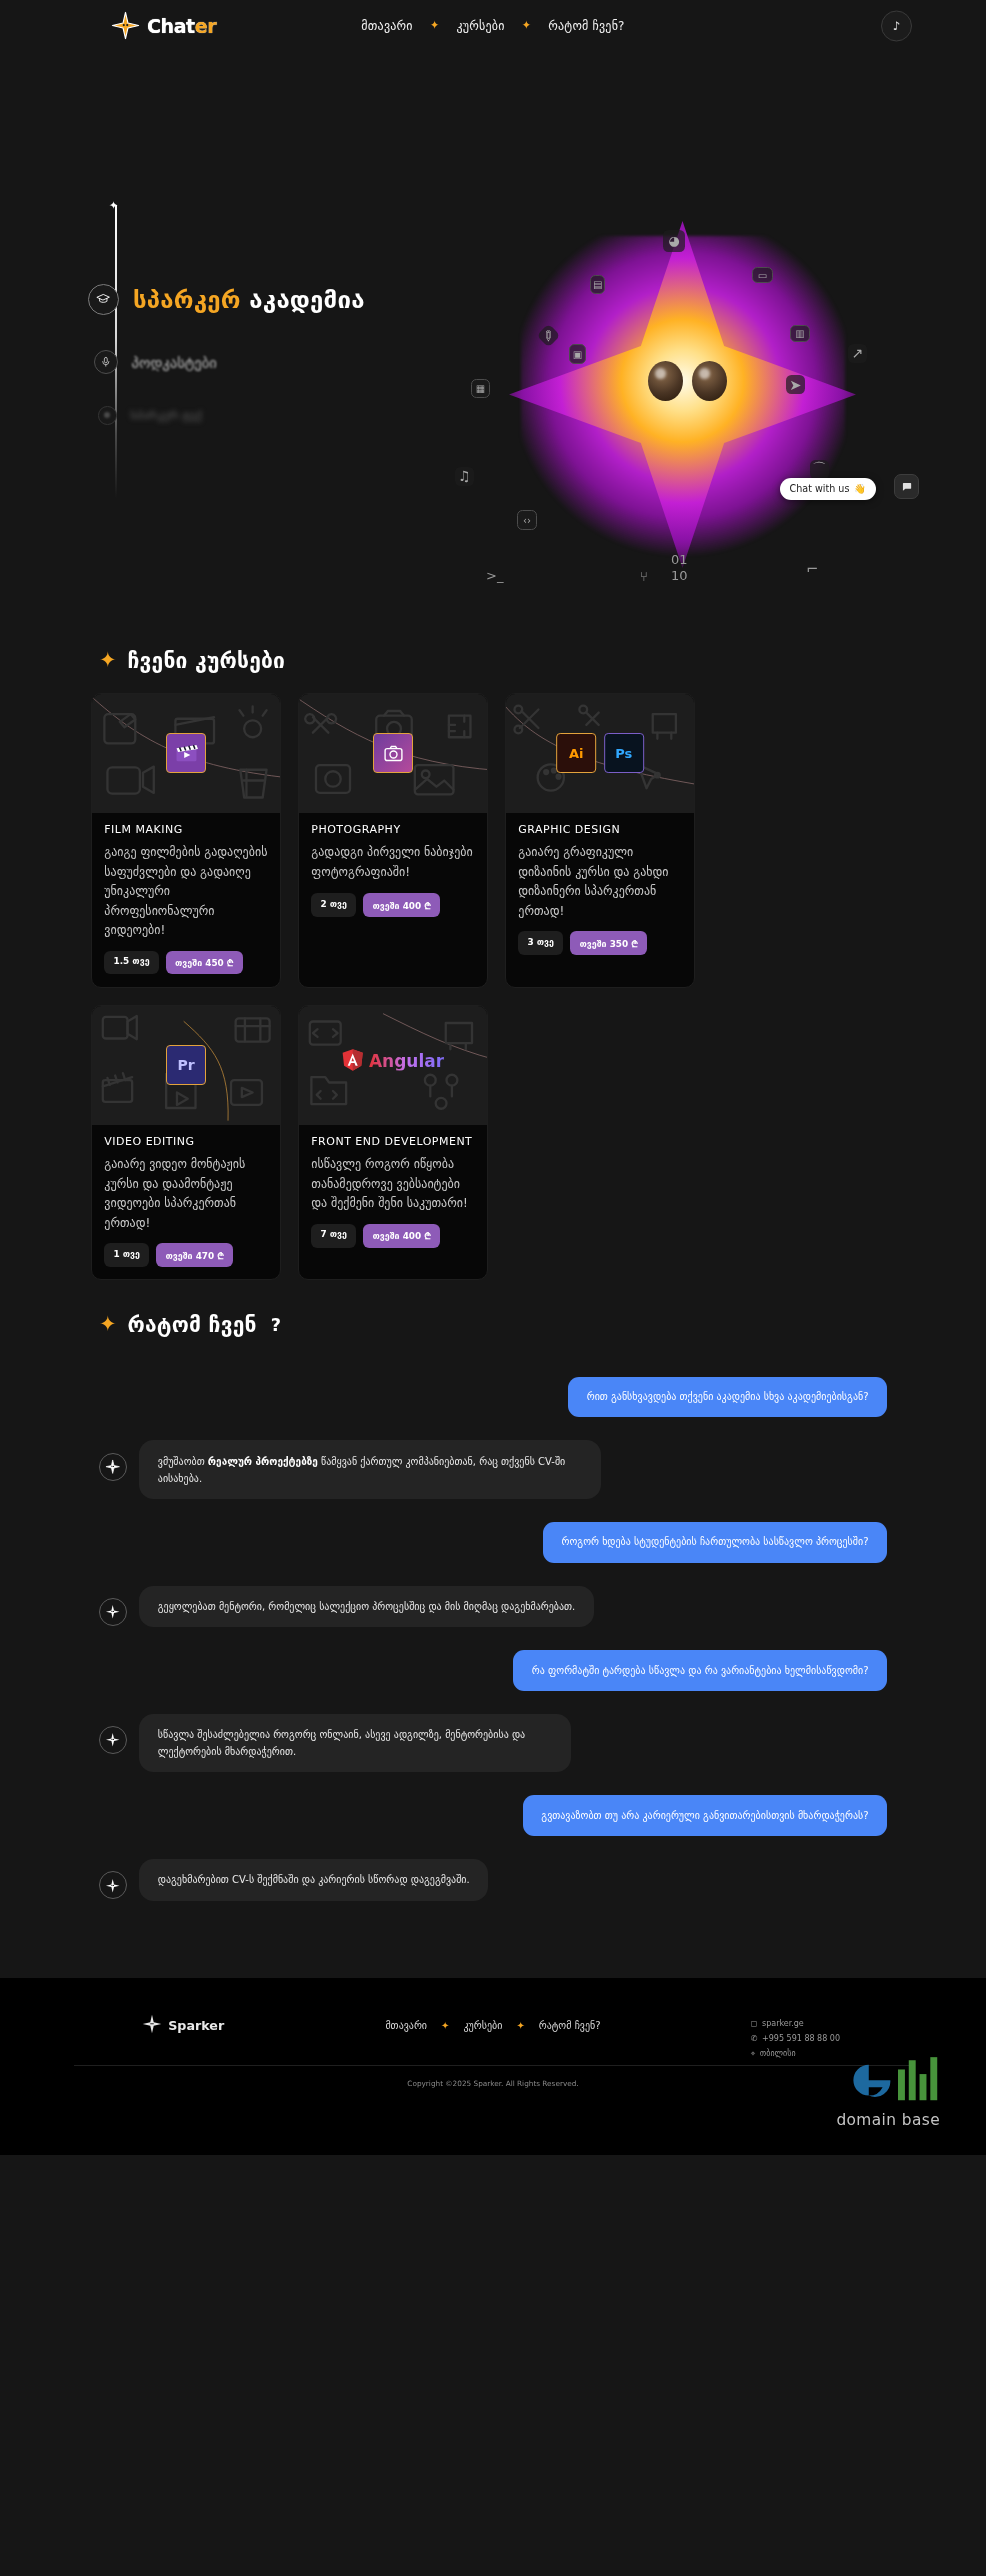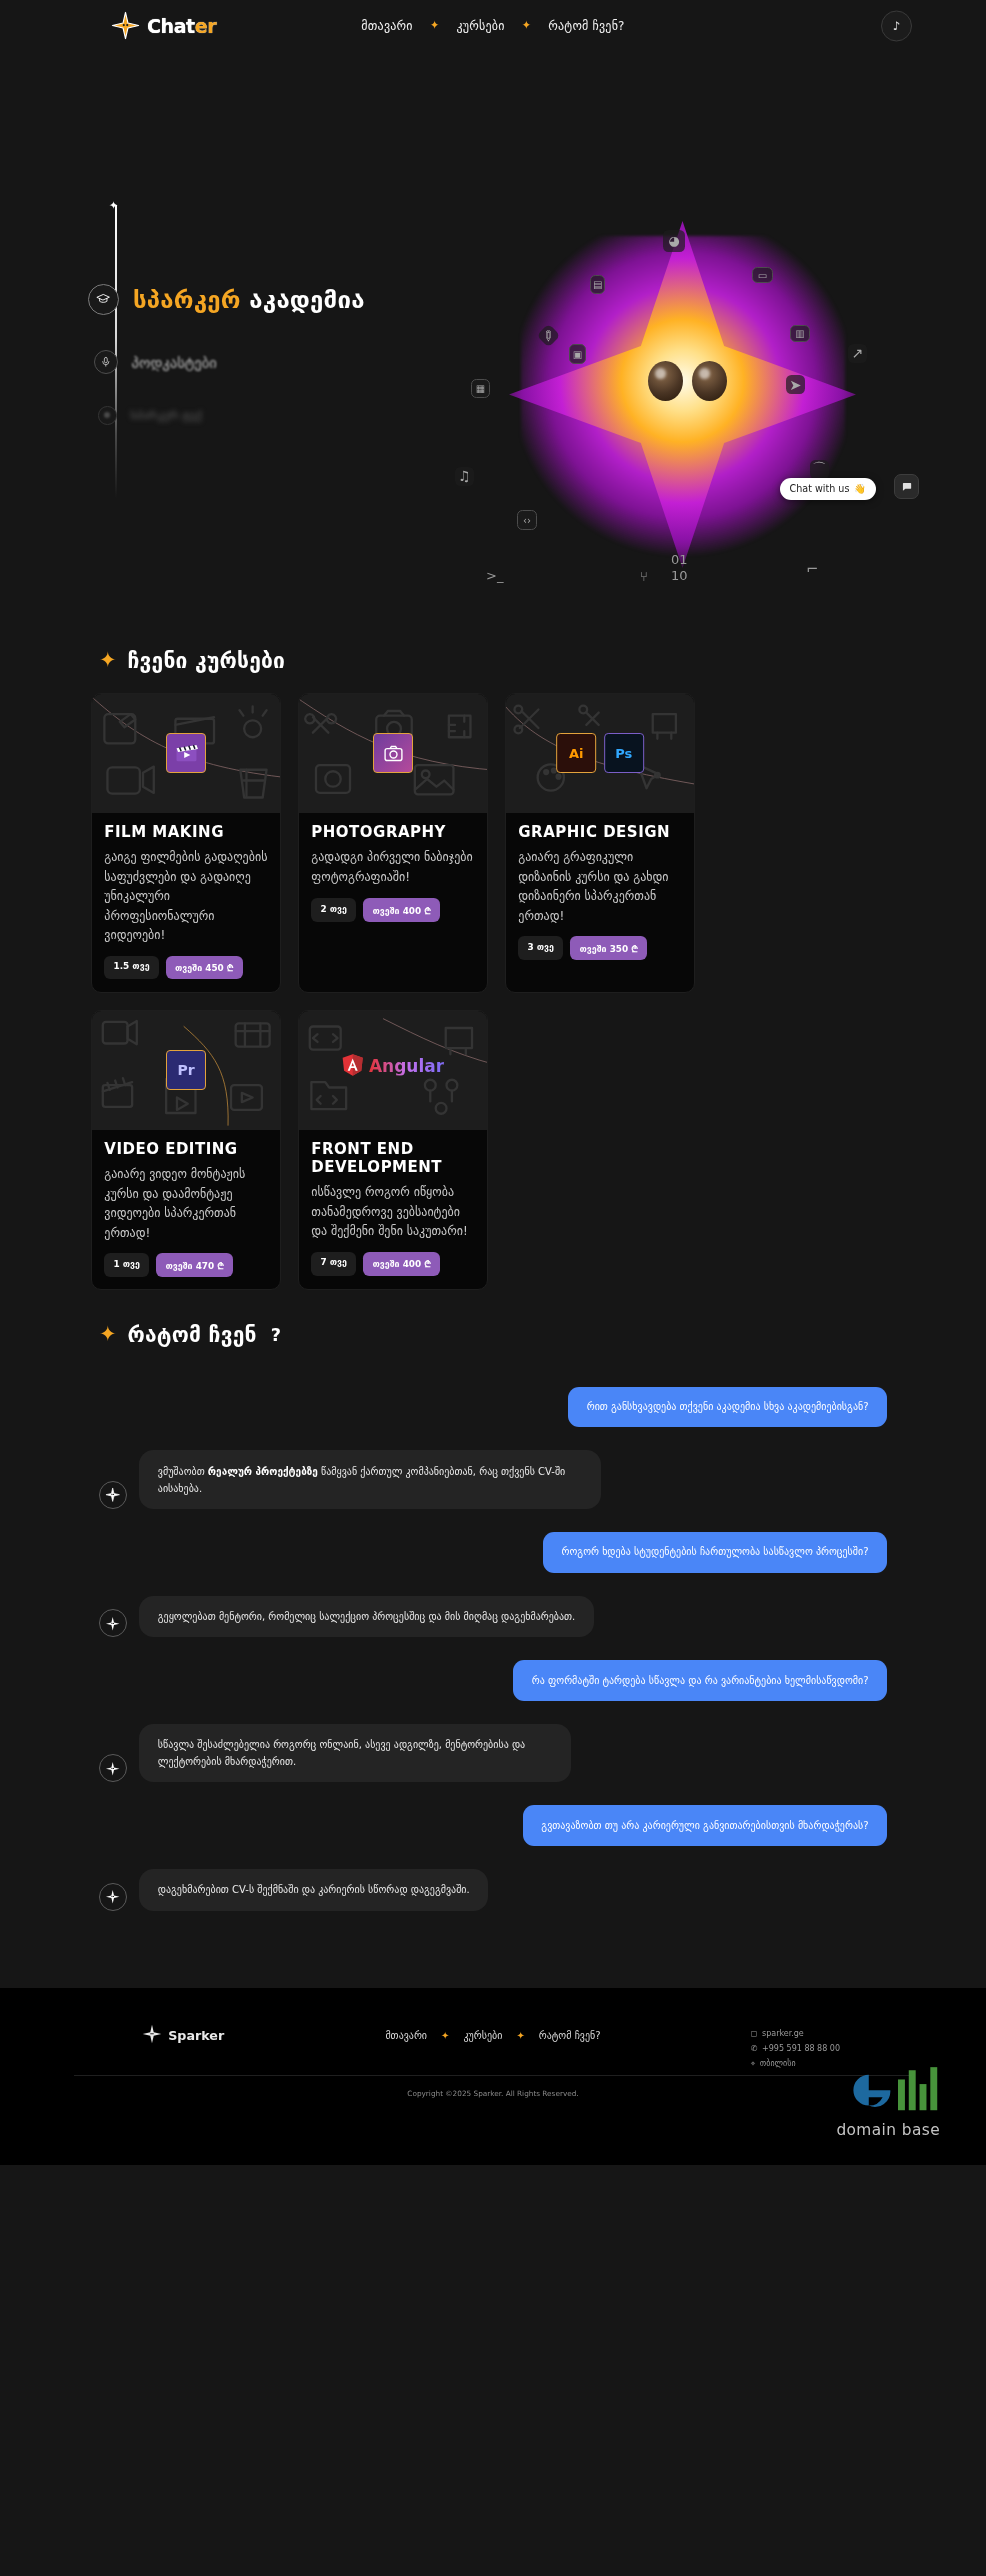--- a/index.html
+++ b/index.html
@@ -144,37 +144,37 @@
   }
   .card-badge {
     position: absolute; left: 50%; top: 50%;
     transform: translate(-50%,-50%);
     width: 40px; height: 40px; border-radius: 4px;
     display: flex; align-items: center; justify-content: center;
     font-size: 14.6px; font-weight: 700; color: #fff;
     border: 1.2px solid #e3a33c;
   }
   .card-body { padding: 10.8px 12.3px 12.3px 12.3px; }
-  .card-title { font-size: 15px; font-weight: 700; letter-spacing: 0.5px; margin-bottom: 7px; }
+  .card-title { font-size: 11px; font-weight: 400; letter-spacing: 0.5px; margin-bottom: 7px; }
   .card-desc { font-size: 12px; line-height: 1.62; color: #c9c9c9; min-height: 40px; }
   .card-meta { display: flex; gap: 7px; margin-top: 10px; }
   .pill-dark {
     background: #1e1e1e; border-radius: 6.2px; padding: 5.4px 9.2px;
     font-size: 8.9px; font-weight: 700; color: #fff;
   }
   .pill-purple {
     background: #8e5bb8; border-radius: 6.2px; padding: 5.4px 9.2px;
     font-size: 8.9px; font-weight: 700; color: #fff;
   }
 
   
   .chat-section { padding: 28px 0 54px 0; }
   .msg-row { display: flex; padding: 0 99px; margin-bottom: 23px; }
   .msg-row.q { justify-content: flex-end; }
-  .msg-row.a { justify-content: flex-start; align-items: flex-end; gap: 12.3px; }
+  .msg-row.a { justify-content: flex-start; align-items: flex-start; gap: 12.3px; }
   .bubble-q {
     background: #4a86f7; color: #fff; border-radius: 11px;
     padding: 12.3px 18.5px; font-size: 10px; line-height: 1.6;
     max-width: 432px;
   }
   .bubble-a {
     background: #242424; color: #eaeaea; border-radius: 14.6px;
     padding: 12.3px 18.5px; font-size: 10px; line-height: 1.7;
     max-width: 462px;
   }

